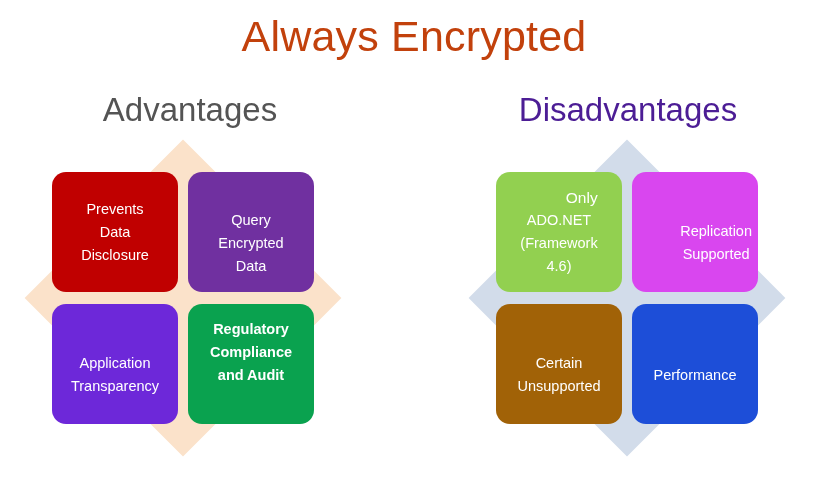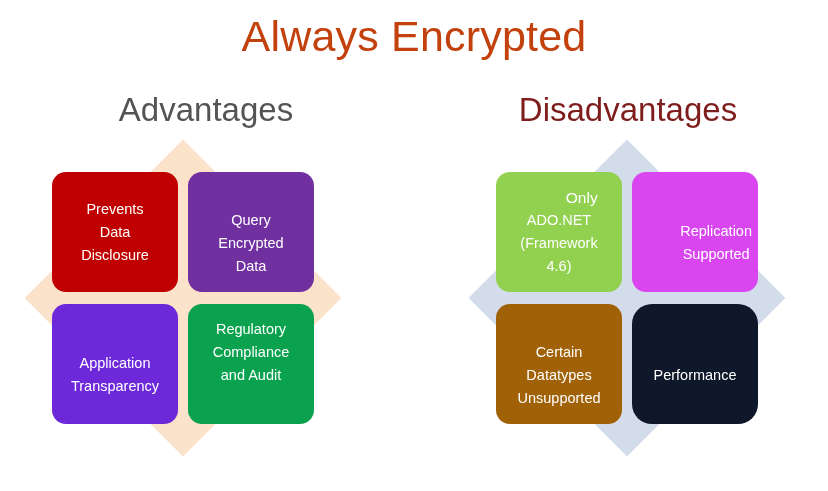--- a/index.html
+++ b/index.html
@@ -35,21 +35,21 @@
   .section-title {
     position: absolute;
     top: 88px;
     font-size: 33px;
     font-weight: 400;
     color: #545454;
     text-align: center;
     line-height: 44px;
     white-space: nowrap;
   }
-  #title-advantages { left: 56px;  width: 300px; }
+  #title-advantages { left: 40px;  width: 300px; }
   #title-disadvantages { left: 478px; width: 300px; }
 
   
   .quad-group {
     position: absolute;
     top: 140px;
     width: 330px;
     height: 316px;
   }
   #group-advantages    { left: 18px; }
@@ -95,32 +95,32 @@
     box-sizing: border-box;
     overflow: hidden;
   }
   .tile-text { display: block; }
   .tile-text .l { display: block; }
   .tile-lead { font-size: 15.5px; text-align: right; }
 
   
   .tile.align-top    { align-items: center; }
   .tile.align-lower  { align-items: center; padding-top: 26px; }
-  .tile.align-upper  { padding-bottom: 28px; }
+  .tile.align-upper  { padding-bottom: 28px; font-weight: bold; }
 </style>
 </head>
 <body>
 
 <div id="canvas" style="background: rgb(255, 255, 255);">
 
   <div id="main-title" style="color: #c2410c;">Always Encrypted</div>
 
   <div class="section-title" id="title-advantages" style="color: rgb(84, 84, 84);">Advantages</div>
 
-  <div class="section-title" id="title-disadvantages" style="color: #7f1d1d;">Disadvantages</div>
+  <div class="section-title" id="title-disadvantages" style="color: #4c1d95;">Disadvantages</div>
 
   <div class="quad-group" id="group-advantages">
     <div class="diamond diamond-peach" style="background: rgb(251, 226, 202);"></div>
     <div class="tile-grid">
       <div class="tile align-top" id="tile-a0" style="background: rgb(192, 0, 0);">
         <span class="tile-text">
           <span class="l">Prevents</span>
           <span class="l">Data</span>
           <span class="l">Disclosure</span>
         </span>
@@ -161,25 +161,24 @@
       </div>
       <div class="tile align-lower" id="tile-d1" style="background: #d946ef; justify-content: flex-end;">
         <span class="tile-text">
           <span class="l">Replication</span>
           <span class="l">Supported</span>
         </span>
       </div>
       <div class="tile align-lower" id="tile-d2" style="background: #a16207;">
         <span class="tile-text">
           <span class="l">Certain</span>
-          <span class="l">Datatypes</span>
           <span class="l">Unsupported</span>
         </span>
       </div>
-      <div class="tile align-lower" id="tile-d3" style="background: #0f172a; border-radius: 20px;">
+      <div class="tile align-lower" id="tile-d3" style="background: #1d4ed8;">
         <span class="tile-text">
           <span class="l">Performance</span>
         </span>
       </div>
     </div>
   </div>
 
 </div>
 
 </body></html>

